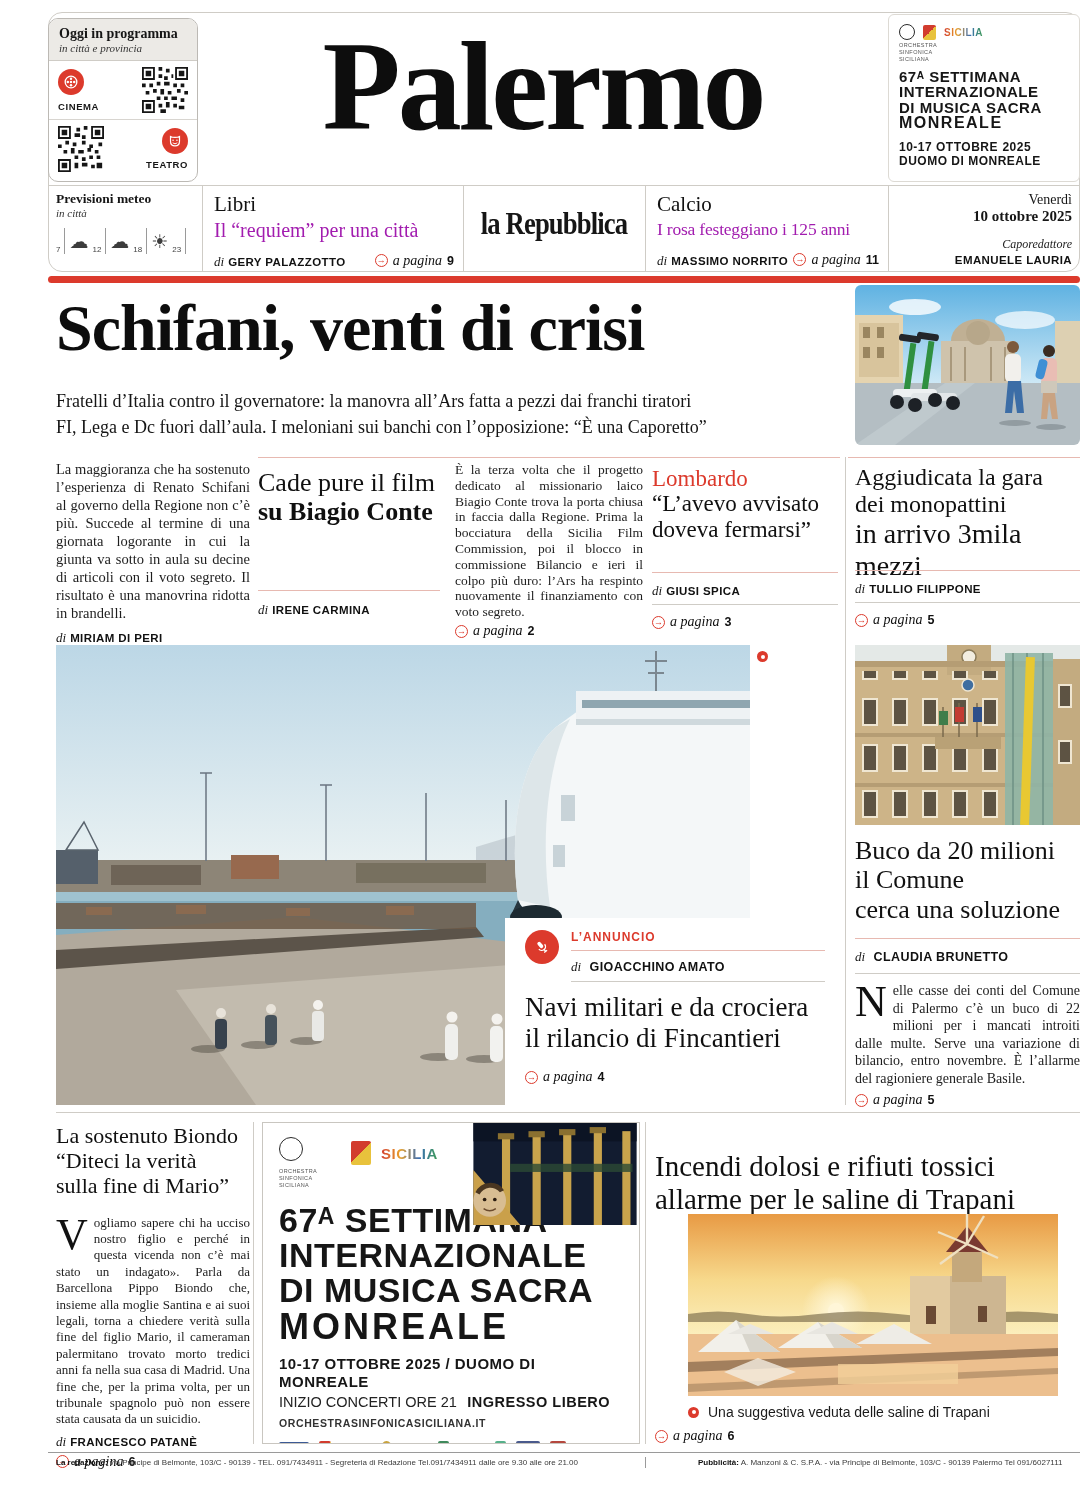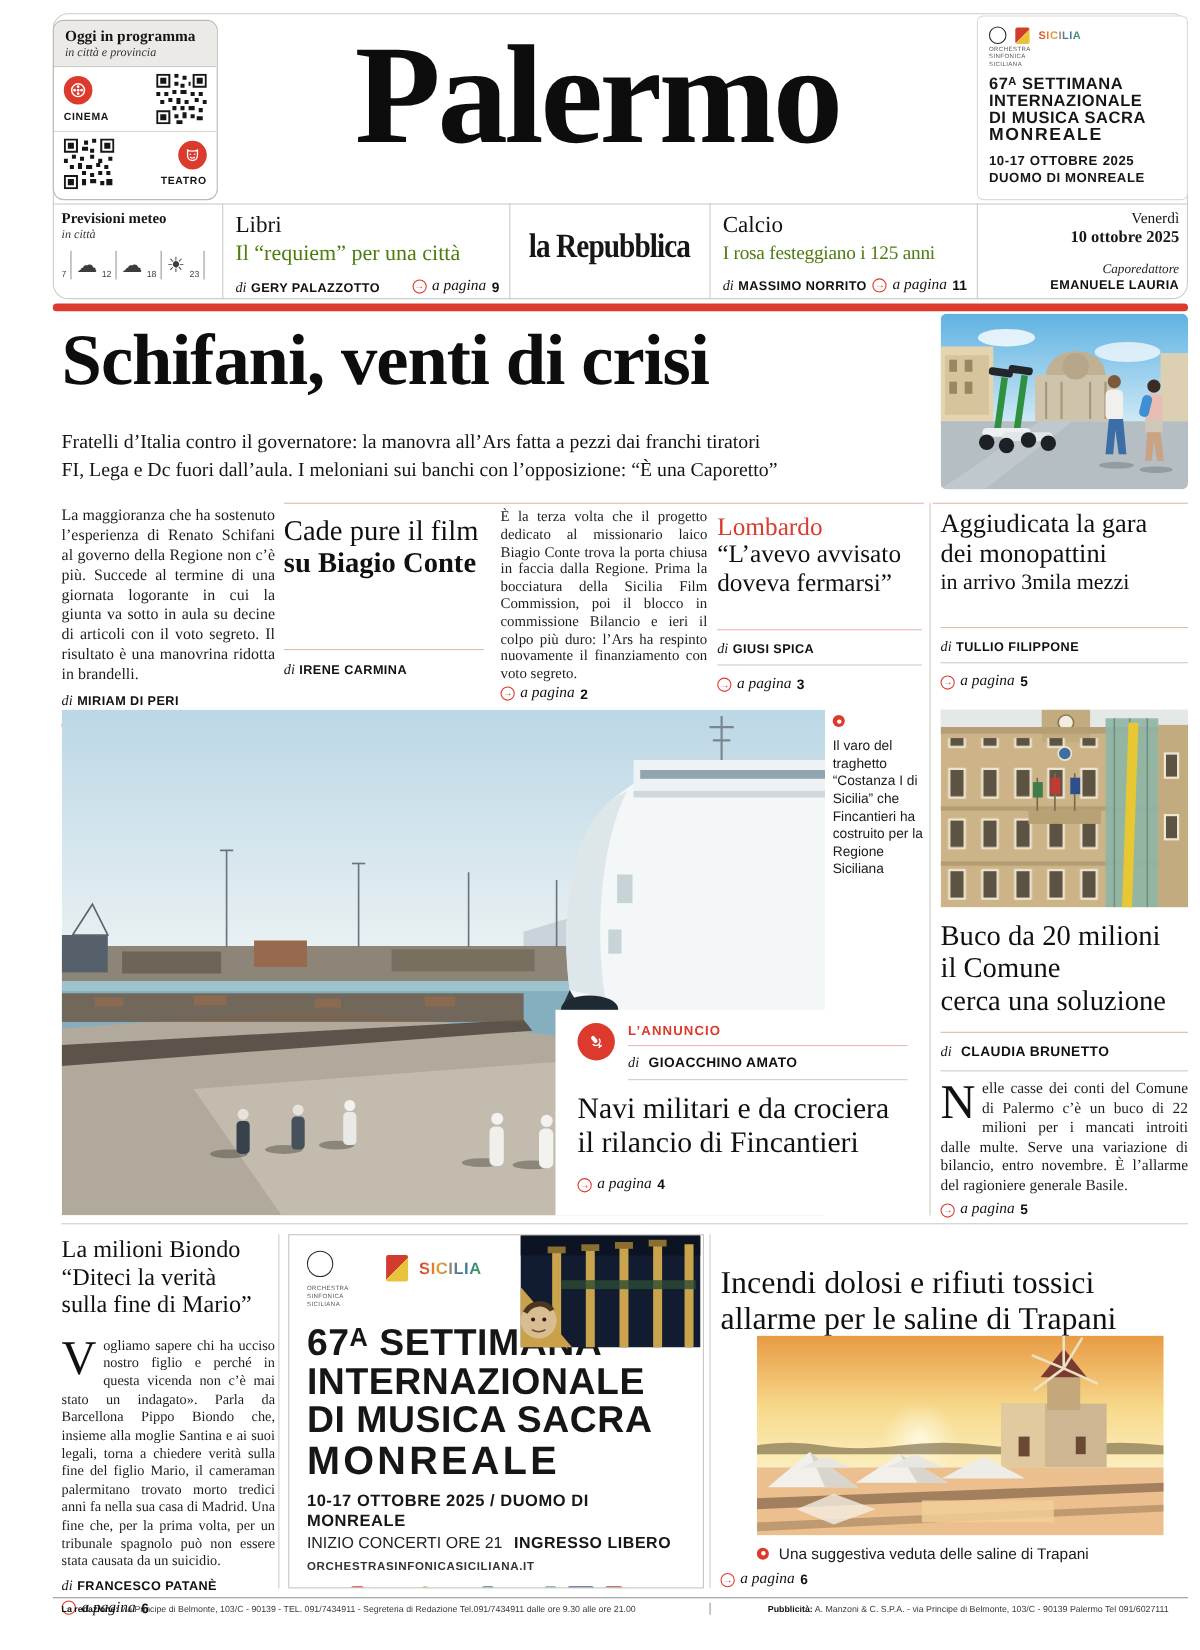--- a/index.html
+++ b/index.html
@@ -7,21 +7,21 @@
   body{background:#e9e9e9; font-family:"Liberation Sans",sans-serif;}
   .page{position:relative; width:1091px; height:1500px; background:#fff; margin:0 auto; overflow:hidden; color:var(--ink);}
   .abs{position:absolute;}
   .serif{font-family:"Liberation Serif",serif;}
   .sans{font-family:"Liberation Sans",sans-serif;}
   .vline{position:absolute; width:1px; background:var(--grey-line);}
   .hline{position:absolute; height:1px; background:var(--grey-line);}
   .redline{position:absolute; height:1px; background:var(--red-line);}
   .kicker{font:400 21px/1.1 "Liberation Serif",serif; color:#111;}
   .kicker-red{color:var(--accent);}
-  .sec-title{font:400 20px/1.18 "Liberation Serif",serif; color:#4d7c0f; margin-top:3px;}
+  .sec-title{font:400 20px/1.18 "Liberation Serif",serif; color:#a21caf; margin-top:3px;}
   .di{font:italic 400 13px "Liberation Serif",serif; margin-right:4px;}
   .au{font:700 11.5px/1 "Liberation Sans",sans-serif; letter-spacing:.4px; color:#111;}
   .pg{display:inline-flex; align-items:center; gap:5px;}
   .pg-i{width:13px; height:13px; border:1px solid var(--accent); border-radius:50%; color:var(--accent); font:400 9px/11px "Liberation Sans",sans-serif; text-align:center; flex:0 0 13px;}
   .pg-t{font:italic 400 14px "Liberation Serif",serif; color:#111;}
   .pg-n{font:700 12.5px "Liberation Sans",sans-serif; color:#111;}
   .body-j{font:400 14px/17.5px "Liberation Serif",serif; color:#1d1d1d; text-align:justify;}
   .rc{background:var(--accent); border-radius:50%; display:flex; align-items:center; justify-content:center; color:#fff; flex:0 0 auto;}
   .red-dot{width:11px; height:11px; border-radius:50%; background:var(--accent); display:inline-block; position:relative; flex:0 0 11px;}
   .red-dot::after{content:""; position:absolute; left:3.5px; top:3.5px; width:4px; height:4px; border-radius:50%; background:#fff;}
@@ -285,21 +285,21 @@
     <div class="pg abs" style="top:148px;">
       <span class="pg-i">→</span>
       <span class="pg-t">a pagina</span>
       <span class="pg-n">3</span>
     </div>
   </div>
 
   <div class="abs" style="left:855px; top:464px; width:225px; height:174px;">
     <div class="h-col" style="font-size:24px;">Aggiudicata la gara</div>
     <div class="h-col" style="font-size:24px;">dei monopattini</div>
-    <div class="h-col" style="font-size:20px;">in arrivo 3mila mezzi</div>
+    <div class="h-col" style="font-size:28px;">in arrivo 3mila mezzi</div>
     <div class="redline" style="left:0; top:106px; width:225px;"></div>
     <div class="abs" style="top:115px;"><span class="di">di</span><span class="au">TULLIO FILIPPONE</span></div>
     <div class="hline" style="left:0; top:138px; width:225px;"></div>
     <div class="pg abs" style="top:148px;">
       <span class="pg-i">→</span>
       <span class="pg-t">a pagina</span>
       <span class="pg-n">5</span>
     </div>
   </div>
 
@@ -369,21 +369,20 @@
           <rect x="389" y="379" width="13" height="36" rx="5" fill="#efefec"></rect>
         <ellipse cx="428" cy="414" rx="18" ry="4" fill="#4a443c" opacity=".45"></ellipse>
         <circle cx="441" cy="374" r="5.5" fill="#f4f2ee"></circle>
           <rect x="434" y="381" width="13" height="36" rx="5" fill="#f2f2ef"></rect>
       </g>
     </svg>
   </div>
 
   <div class="abs" style="left:757px; top:648px; width:86px;">
     <span class="red-dot"></span>
-    <div class="sans" style="font-size:12.5px; line-height:16px; font-weight:500; margin-top:4px; color:#1b1b1b;">Il varo del traghetto “Costanza I di Sicilia” che Fincantieri ha costruito per la Regione Siciliana</div>
   </div>
 
   <div class="abs" style="left:505px; top:918px; width:338px; height:187px; background:#fff; padding:12px 0 0 20px;">
     <div style="display:flex; gap:12px;">
       <span class="rc" style="width:34px; height:34px;">
         <svg viewBox="0 0 24 24" style="width:20px;height:20px; transform:rotate(-40deg);">
             <rect x="9.8" y="4.5" width="4.4" height="8.6" rx="2.2" fill="#fff"></rect>
             <path d="M7.5 11.5a4.5 4.5 0 0 0 9 0" stroke="#fff" stroke-width="1.6" fill="none"></path>
             <path d="M12 16v2.6M9.8 18.8h4.4" stroke="#fff" stroke-width="1.6"></path>
           </svg>
@@ -461,21 +460,21 @@
       <span class="pg-t">a pagina</span>
       <span class="pg-n">5</span>
     </div>
   </div>
 
   <div class="hline" style="left:56px; top:1112px; width:1024px;"></div>
   <div class="vline" style="left:253px; top:1122px; height:322px;"></div>
   <div class="vline" style="left:645px; top:1122px; height:322px;"></div>
 
   <div class="abs" style="left:56px; top:1124px; width:194px;">
-    <div class="h-col" style="font-size:22px;">La milioni Biondo</div>
+    <div class="h-col" style="font-size:22px;">La sostenuto Biondo</div>
     <div class="h-col" style="font-size:22px;">“Diteci la verità</div>
     <div class="h-col" style="font-size:22px;">sulla fine di Mario”</div>
     <div style="margin-top:16px;">
       <span class="drop">V</span>
       <span class="body-j" style="display:block; font-size:13px; line-height:16.4px;">ogliamo sapere chi ha ucciso nostro figlio e perché in questa vicenda non c’è mai stato un indagato». Parla da Barcellona Pippo Biondo che, insieme alla moglie Santina e ai suoi legali, torna a chiedere verità sulla fine del figlio Mario, il cameraman palermitano trovato morto tredici anni fa nella sua casa di Madrid. Una fine che, per la prima volta, per un tribunale spagnolo può non essere stata causata da un suicidio.</span>
     </div>
     <div style="margin-top:4px;"><span class="di">di</span><span class="au">FRANCESCO PATANÈ</span></div>
     <div class="pg" style="margin-top:4px;">
       <span class="pg-i">→</span>
       <span class="pg-t">a pagina</span>

